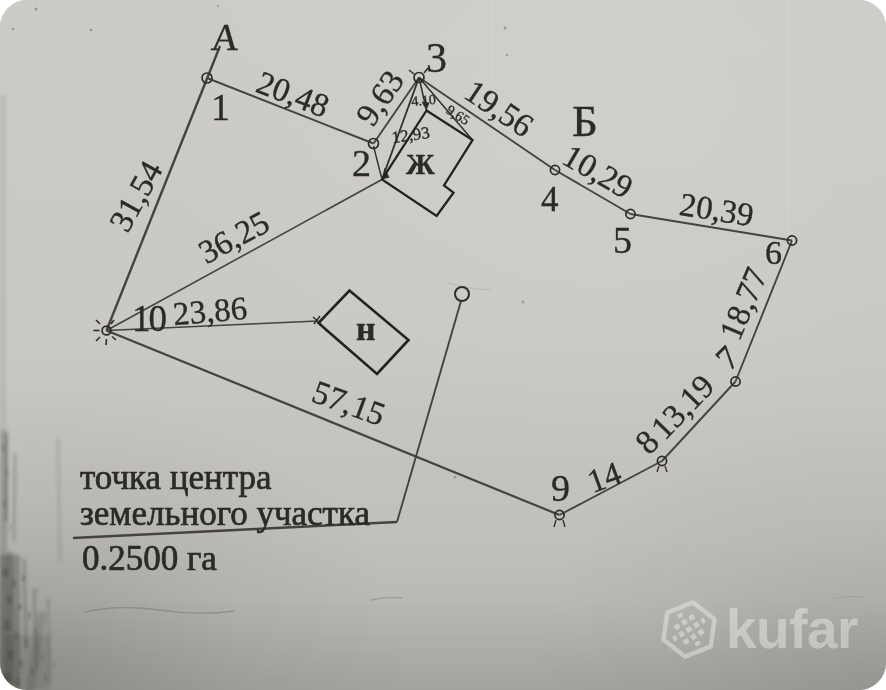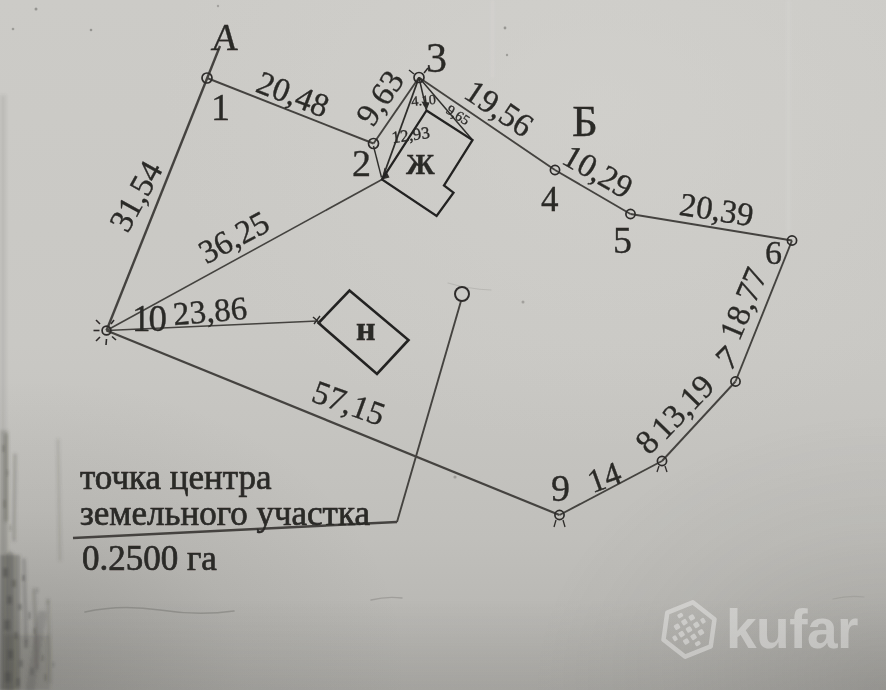--- a/index.html
+++ b/index.html
@@ -1,17 +1,17 @@
 <!DOCTYPE html>
 <html><head>
 <meta charset="utf-8">
 <style>
   html,body{margin:0;padding:0;}
   #page{position:relative;width:886px;height:690px;overflow:hidden;
-        background:#cdccc8;font-family:"Liberation Serif", serif;}
+        background:#cdccc8;font-family:"Liberation Serif", serif;border-radius:27px;}
   svg{position:absolute;top:0;left:0;}
 </style>
 </head>
 <body>
 <div id="page">
 <svg width="886" height="690" viewBox="0 0 886 690">
   <defs>
     <linearGradient id="vgrad" x1="0" y1="0" x2="0" y2="1">
       <stop offset="0" stop-color="#cccbc7"></stop>
       <stop offset="0.5" stop-color="#c9c8c4"></stop>

